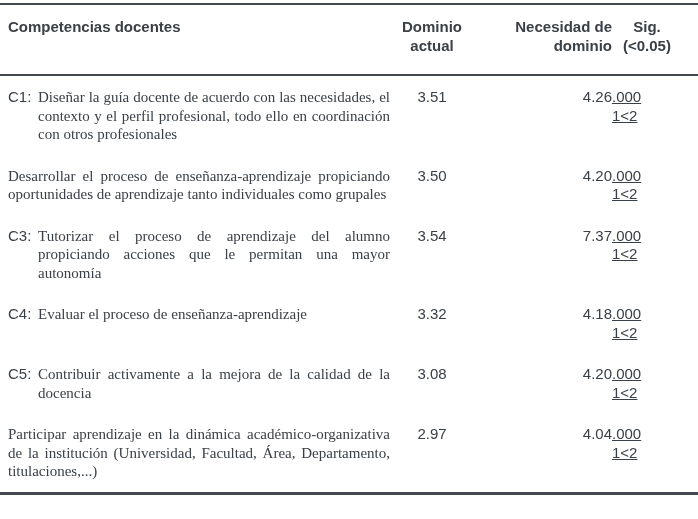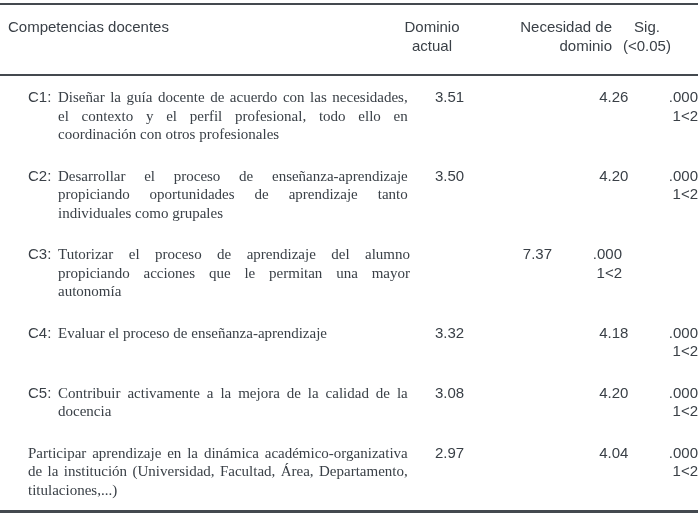--- a/index.html
+++ b/index.html
@@ -28,47 +28,46 @@
   }
   .c-desc  { box-sizing: border-box; width: 392px; padding-left: 8px; }
   .c-cur   { box-sizing: border-box; width: 80px;  text-align: center; }
   .c-need  { box-sizing: border-box; width: 140px; text-align: right; }
   .c-sig   { box-sizing: border-box; width: 70px;  text-align: center; }
 
   .thead {
     border-bottom: 2px solid #44494f;
     padding-top: 12px;
     padding-bottom: 19px;
-    font-weight: normal;
+    font-weight: bold;
     font-size: 15px;
     line-height: 19px;
   }
   .thead .c-desc { padding-top: 0; }
 
   .tbody .trow {
     padding-top: 12px;
     padding-bottom: 11px;
     font-size: 15px;
     line-height: 18.5px;
   }
   .desc-flex {
     display: flex;
-    margin-left: 20px;
   }
   .code {
     flex: 0 0 30px;
     white-space: nowrap;
   }
   .dtext {
     flex: 1;
     text-align: justify;
     padding-right: 2px;
     font-family: Liberation Serif, serif;
   }
-  .sig-line { text-align: right; }
+  .sig-line { text-align: left; text-decoration: underline; }
 </style>
 </head>
 <body>
 
 <div class="paper-table">
 
   <div class="trow thead">
     <div class="c-desc">Competencias docentes</div>
     <div class="c-cur">Dominio actual</div>
     <div class="c-need">Necesidad de dominio</div>
@@ -85,36 +84,36 @@
       <div class="c-cur">3.51</div>
       <div class="c-need">4.26</div>
       <div class="c-sig">
         <div class="sig-line">.000</div>
         <div class="sig-line">1&lt;2</div>
       </div>
     </div>
 
     <div class="trow">
       <div class="c-desc desc-flex">
-        <span class="code">C2:</span>
         <span class="dtext">Desarrollar el proceso de enseñanza-aprendizaje propiciando oportunidades de aprendizaje tanto individuales como grupales</span>
       </div>
       <div class="c-cur">3.50</div>
       <div class="c-need">4.20</div>
       <div class="c-sig">
         <div class="sig-line">.000</div>
         <div class="sig-line">1&lt;2</div>
       </div>
     </div>
 
     <div class="trow">
       <div class="c-desc desc-flex">
         <span class="code">C3:</span>
         <span class="dtext">Tutorizar el proceso de aprendizaje del alumno propiciando acciones que le permitan una mayor autonomía</span>
       </div>
+      <div class="c-cur">3.54</div>
       <div class="c-need">7.37</div>
       <div class="c-sig">
         <div class="sig-line">.000</div>
         <div class="sig-line">1&lt;2</div>
       </div>
     </div>
 
     <div class="trow">
       <div class="c-desc desc-flex">
         <span class="code">C4:</span>

